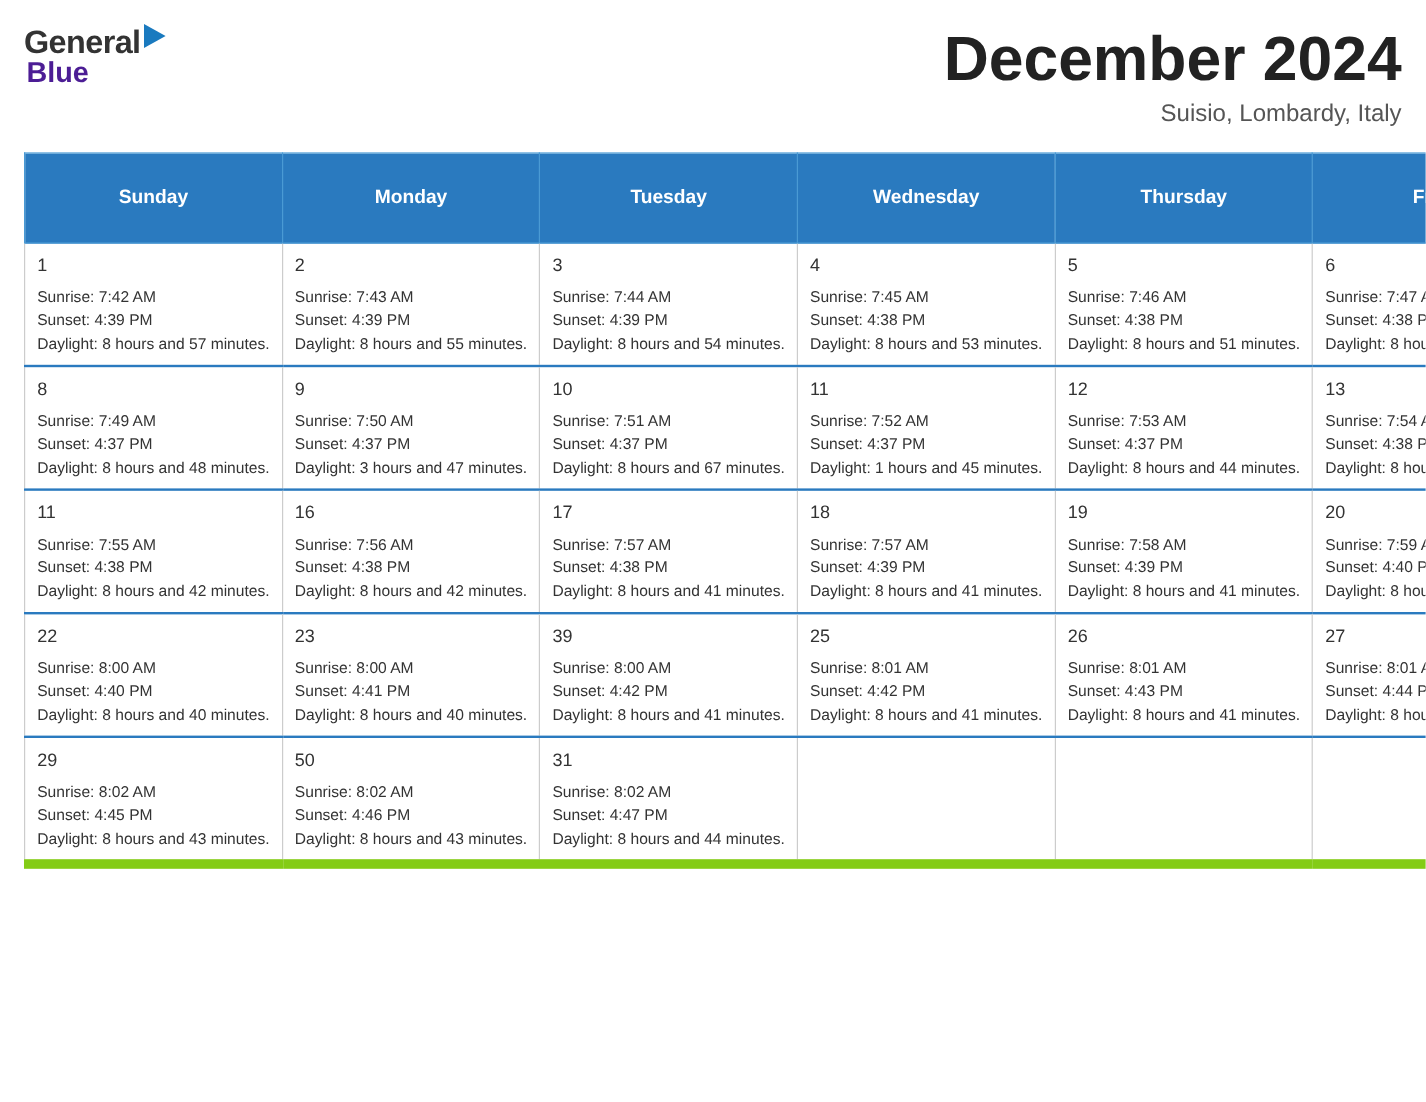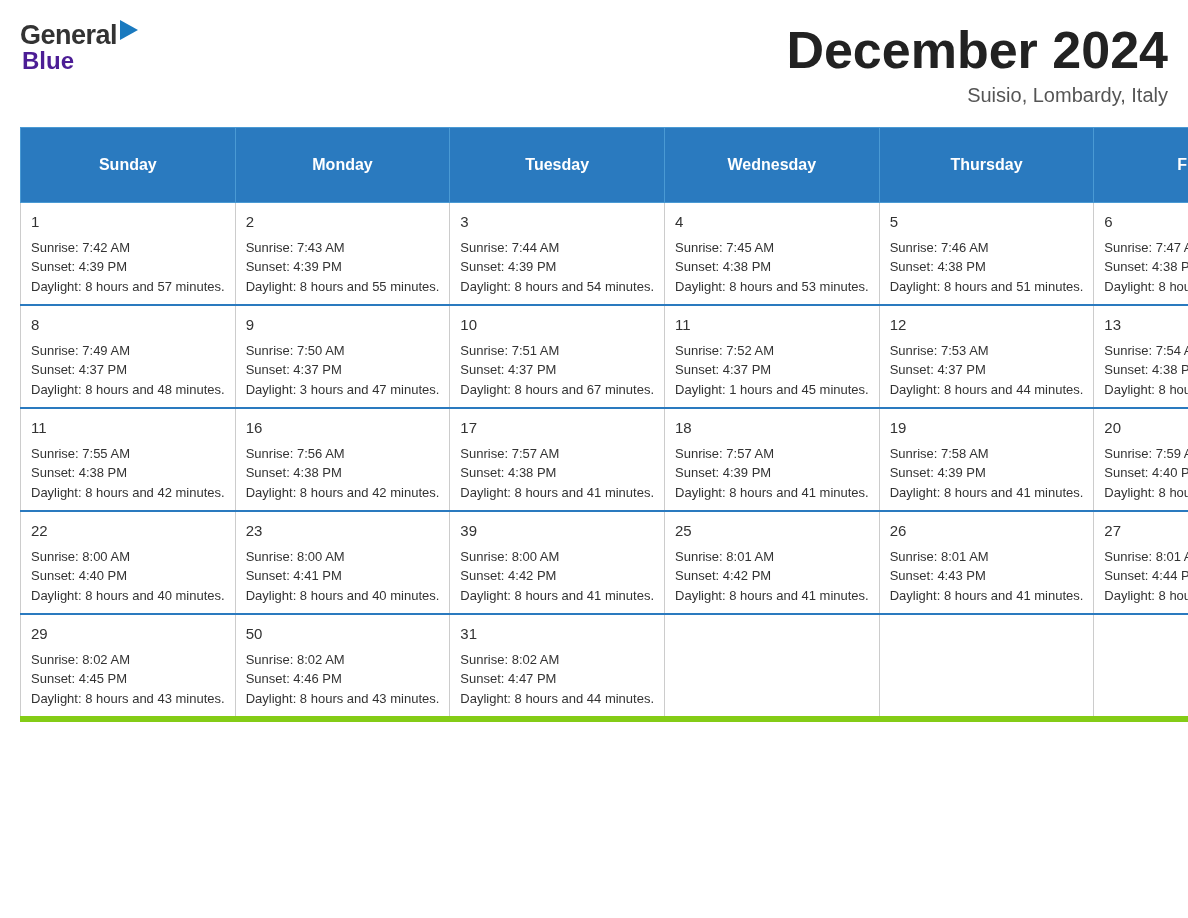--- a/index.html
+++ b/index.html
@@ -67,21 +67,21 @@
       font-weight: normal;
       margin-bottom: 4px;
       display: block;
     }
     .day-info {
       font-size: 13px;
       color: #333;
       white-space: nowrap;
     }
     tbody tr:last-child td {
-      border-bottom: 6px solid #84cc16;
+      border-bottom: 8px solid #84cc16;
     }
     .empty-cell {
       background: #fff;
     }
 
     
     .logo-wrapper {
       display: flex;
       align-items: flex-start;
     }

